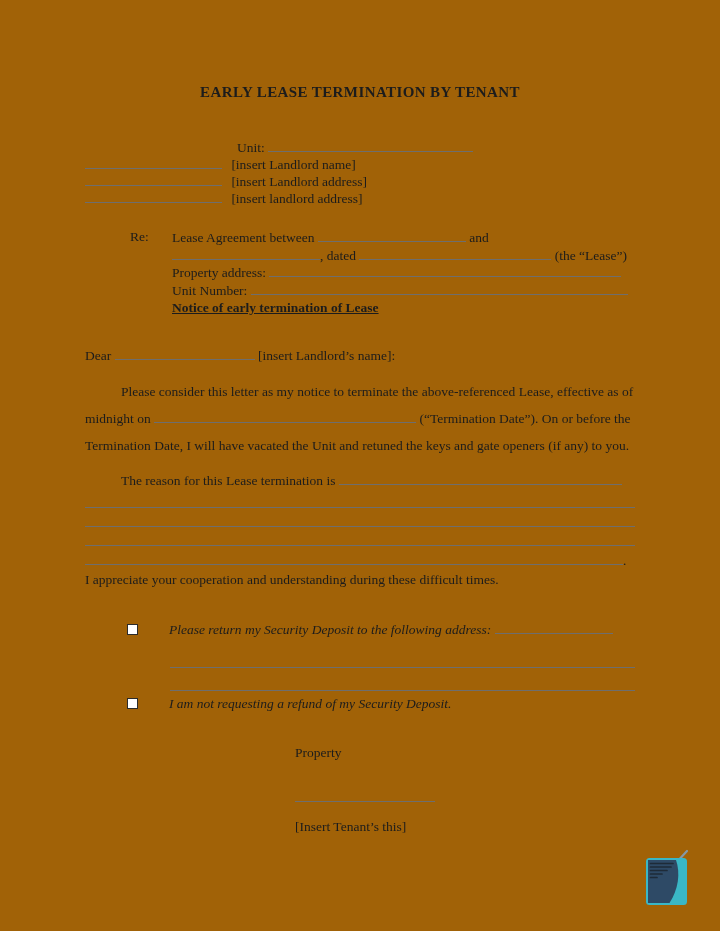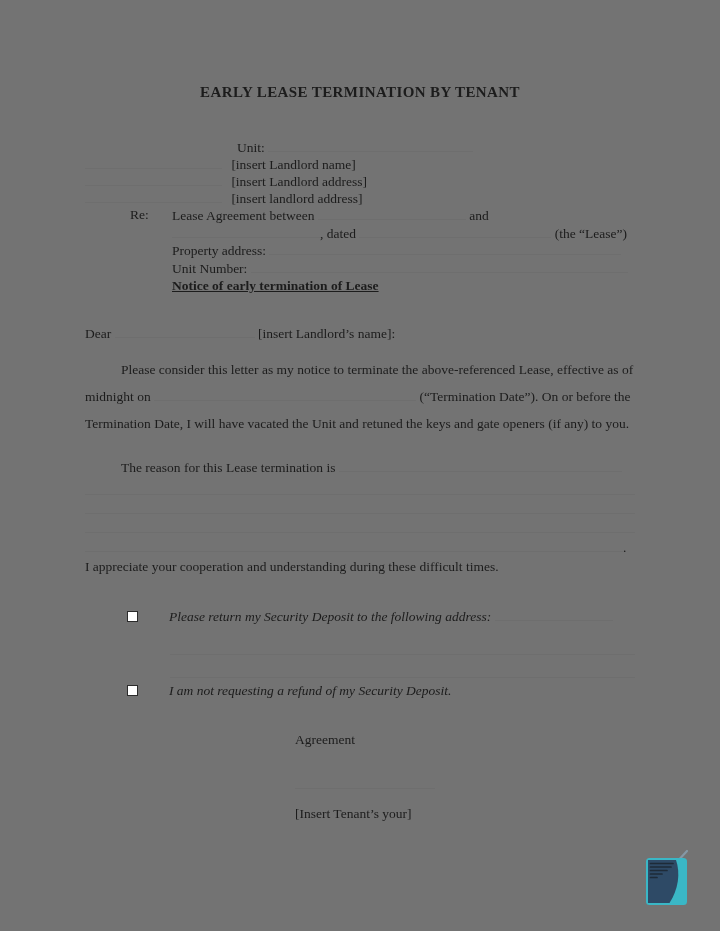--- a/index.html
+++ b/index.html
@@ -1,20 +1,20 @@
 <!DOCTYPE html>
 <html><head>
 <meta charset="utf-8">
 <style>
   * { margin:0; padding:0; box-sizing:border-box; }
   html,body { background:#ffffff; }
   .page {
     position:relative;
     width:720px; height:931px;
-    background:#737373;
+    background:#a16207;
     font-family:"Liberation Serif", serif;
     font-size:13.5px;
     color:#1c1c1c;
     overflow:hidden;
   }
   .content { padding:84px 85px 0 85px; }
 
   .title {
     text-align:center;
     font-weight:bold;
@@ -30,37 +30,37 @@
     vertical-align:baseline;
   }
   .fill-row { height:19px; }
   .fill-row .bl { width:100%; height:17px; }
 
   .date-line { margin-top:38px; margin-left:152px; }
 
   .landlord-block { line-height:16px; }
   .landlord-block .bl { width:137px; margin-right:6px; }
 
-  .re-block { display:flex; }
+  .re-block { margin-top:22px; display:flex; }
   .re-label { width:42px; margin-left:45px; flex:0 0 auto; }
   .re-content { flex:1; }
   .re-content .line { line-height:17.5px; }
   .notice-heading {
     font-weight:bold;
     text-decoration:underline;
     line-height:17.5px;
   }
 
   .salutation { margin-top:30px; }
   .salutation .bl { width:140px; }
 
   .para { margin-top:14px; line-height:27px; text-indent:36px; }
   .para .bl { width:262px; }
 
-  .reason-line { margin-top:21px; line-height:20px; text-indent:36px; }
+  .reason-line { margin-top:12px; line-height:20px; text-indent:36px; }
   .reason-line .bl { width:283px; }
 
   .appreciation { margin-top:3px; line-height:19px; }
 
   .option-row { display:flex; margin-left:42px; align-items:flex-start;font-style:italic; }
   .option-row.first { margin-top:32px; }
   .option-row.second { margin-top:4px; }
   .checkbox {
     width:11px; height:11px;
     border:1.6px solid #2b2b2b;
@@ -172,23 +172,23 @@
       <div class="row"></div>
       <div class="row"></div>
     </div>
 
     <div class="option-row second">
       <span class="checkbox"></span>
       <span class="option-label">I am not requesting a refund of my Security Deposit.</span>
     </div>
 
     <div class="closing-block">
-      <div class="sincerely">Agreement</div>
+      <div class="sincerely">Property</div>
       <div class="sig-line"></div>
-      <div class="tenant-name">[Insert Tenant’s your]</div>
+      <div class="tenant-name">[Insert Tenant’s this]</div>
     </div>
 
   </div>
 
   <div class="logo">
     <svg width="52" height="58" viewBox="0 0 52 58" xmlns="http://www.w3.org/2000/svg">
       <path d="M34 15 L46 2" stroke="#8598a6" stroke-width="2.2" fill="none" stroke-linecap="round"></path>
       <rect x="5" y="9" width="41" height="47" rx="3.5" fill="#3ab7c6"></rect>
       <path d="M7 11 H35 C39.5 24 37.5 40 28.5 54 H7 Z" fill="#2e4a66"></path>
       <g stroke="#1e2b38" stroke-width="1.7" stroke-linecap="round">

